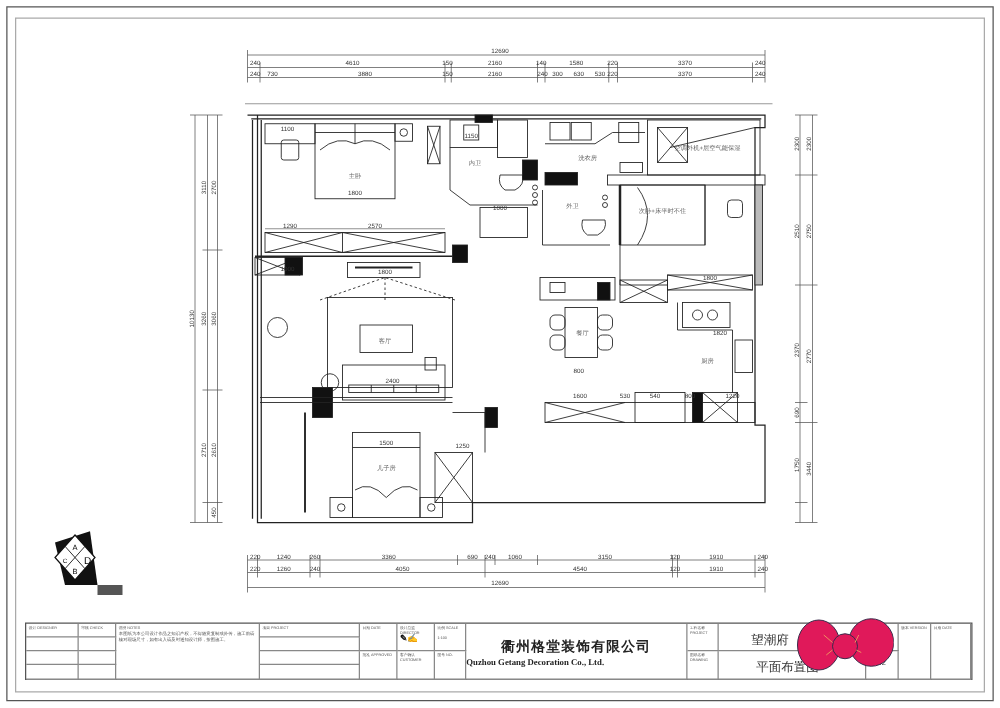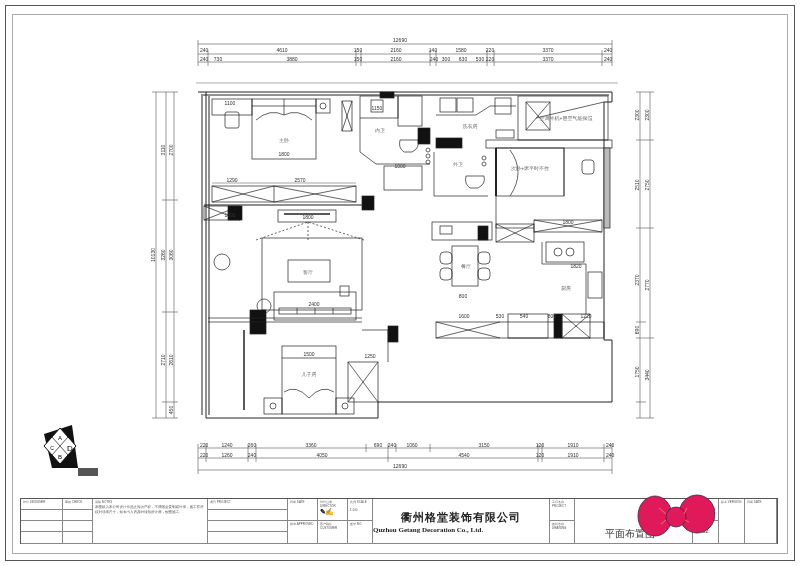--- a/index.html
+++ b/index.html
@@ -374,20 +374,21 @@
   </div>
   <div class="tb-cell tb-small" style="left:267px;top:22px;width:30px;height:23px;">批准 APPROVED</div>
   <div class="tb-cell tb-small" style="left:297px;top:22px;width:30px;height:23px;">客户确认 CUSTOMER</div>
   <div class="tb-cell tb-small" style="left:327px;top:22px;width:25px;height:23px;">图号 NO.</div>
   <div class="tb-cell" style="left:352px;top:0;width:177px;height:45px;">
     <div class="company-cn">衢州格堂装饰有限公司</div>
     <div class="company-en">Quzhou Getang Decoration Co., Ltd.</div>
   </div>
   <div class="tb-cell tb-small" style="left:529px;top:0;width:25px;height:22px;">工程名称 PROJECT</div>
   <div class="tb-cell tb-small" style="left:529px;top:22px;width:25px;height:23px;">图纸名称 DRAWING</div>
+  <div class="tb-cell proj" style="left:554px;top:0;width:118px;height:22px;padding:6px 0 0 26px;">望潮府</div>
   <div class="tb-cell proj" style="left:554px;top:22px;width:118px;height:23px;padding:6px 0 0 30px;">平面布置图</div>
   <div class="tb-cell tb-small" style="left:672px;top:0;width:26px;height:22px;">图号 NO.</div>
   <div class="tb-cell" style="left:672px;top:22px;width:26px;height:23px;font-size:6px;padding:7px 0 0 3px;">P-02</div>
   <div class="tb-cell tb-small" style="left:698px;top:0;width:26px;height:45px;">版本 VERSION</div>
   <div class="tb-cell tb-small" style="left:724px;top:0;width:32px;height:45px;">日期 DATE</div>
 </div>
 
 <svg class="bow" viewBox="0 0 78 44">
   <ellipse cx="18" cy="22" rx="17" ry="20" fill="#e0195a" stroke="#3a2a4a" stroke-width="0.8"></ellipse>
   <ellipse cx="60" cy="20" rx="18" ry="19" fill="#e0195a" stroke="#3a2a4a" stroke-width="0.8"></ellipse>

